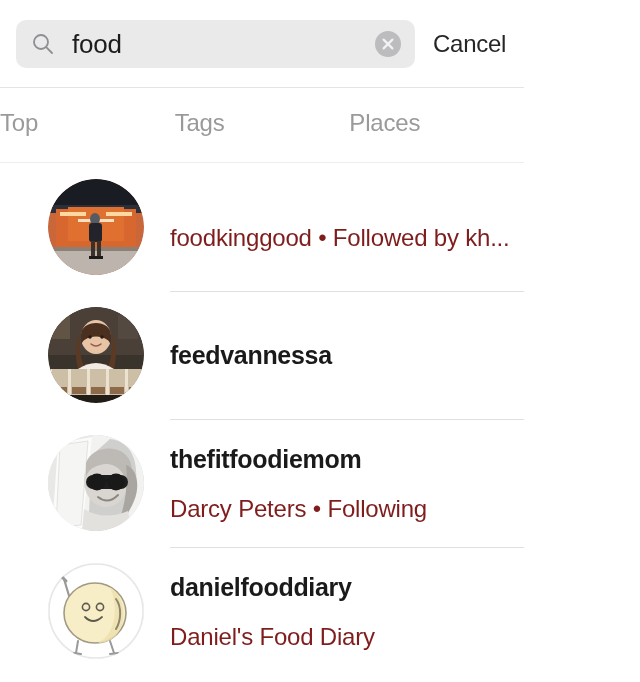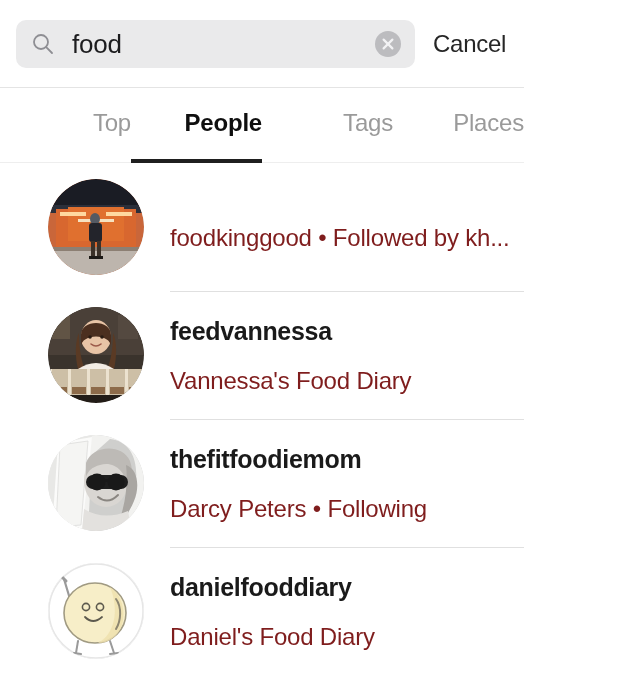--- a/index.html
+++ b/index.html
@@ -100,21 +100,21 @@
     display: flex;
     align-items: stretch;
     position: relative;
     background: #ffffff;
     border-bottom: 1px solid #eeeeee;
   }
   .tab {
     flex: 1 1 25%;
     display: flex;
     align-items: center;
-    justify-content: flex-end;
+    justify-content: flex-start;
     font-size: 24px;
     letter-spacing: -0.2px;
     color: #9a9a9a;
     cursor: pointer;
     position: relative;
     box-sizing: border-box;
     padding-bottom: 4px;
   }
   .tab.active {
     color: #0f0f0f;
@@ -214,23 +214,20 @@
         </svg>
       </span>
     </div>
 
     <div class="cancel-btn">Cancel</div>
   </div>
 
   <div class="tabs">
     <div class="tab">
       <span>Top</span>
-    </div>
-    <div class="tab active">
-      <span>People</span>
     </div>
     <div class="tab">
       <span>Tags</span>
     </div>
     <div class="tab">
       <span>Places</span>
     </div>
   </div>
 
   <div class="results">
@@ -303,21 +300,20 @@
               <rect x="43" y="80" width="14" height="7"></rect>
               <rect x="62" y="80" width="14" height="7"></rect>
               <rect x="81" y="80" width="12" height="7"></rect>
             </g>
             <rect x="0" y="88" width="96" height="8" fill="#221c17"></rect>
           </g>
         </svg>
       </div>
       <div class="result-text">
         <div class="result-username">feedvannessa</div>
-        <div class="result-subtitle">Vannessa's Food Diary</div>
       </div>
     </div>
 
     <div class="result-row">
       <div class="avatar">
         <svg viewBox="0 0 96 96" aria-hidden="true">
           <defs>
             <clipPath id="c3">
                 <circle cx="48" cy="48" r="48"></circle>
               </clipPath>

